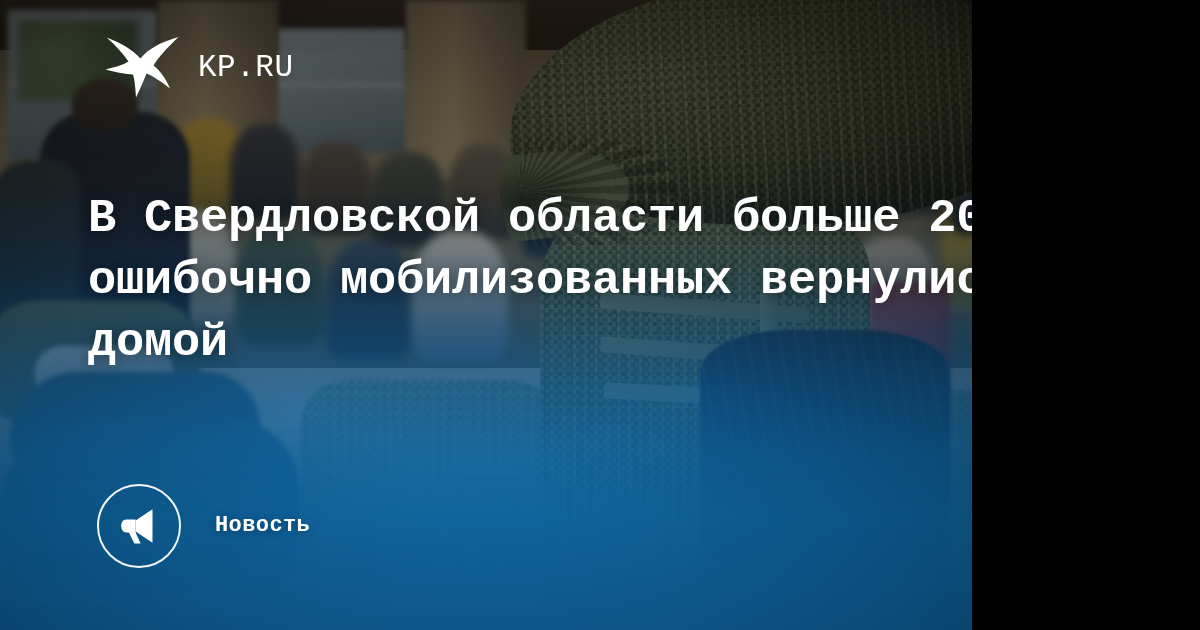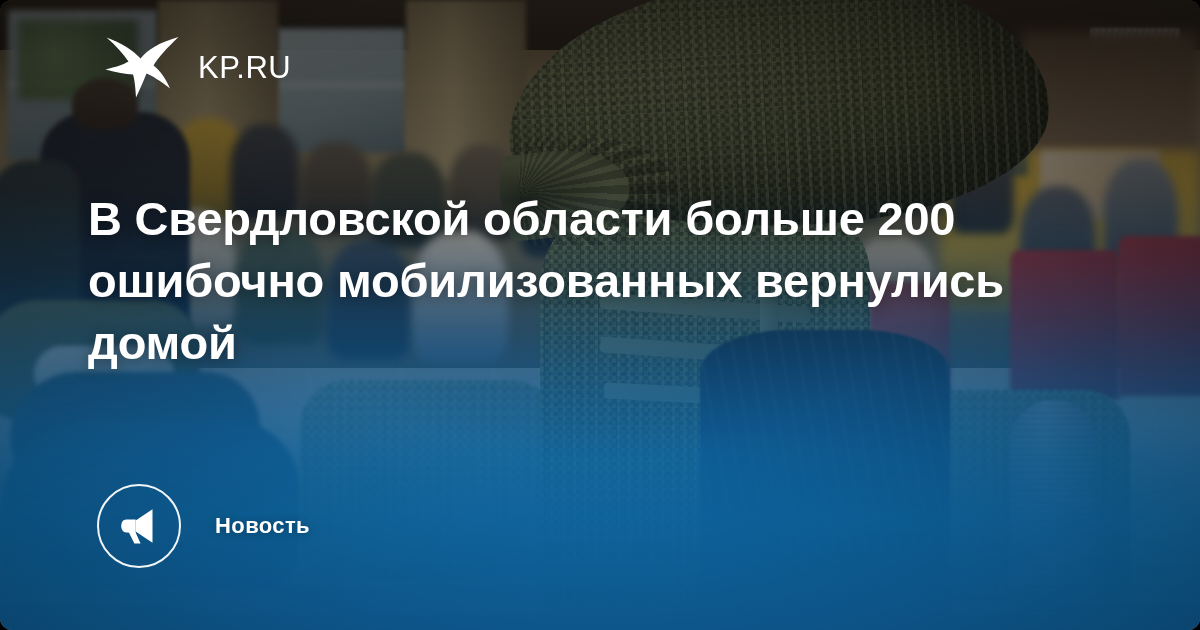--- a/index.html
+++ b/index.html
@@ -3,27 +3,26 @@
 <meta charset="utf-8">
 <title>KP.RU news card</title>
 <style>
   html, body {
     margin: 0;
     padding: 0;
     background: #000;
   }
   .card {
     position: relative;
-    width: 1200px;
+    width: 972px;
     height: 630px;
     overflow: hidden;
-    font-family: Liberation Sans, sans-serif;
+    font-family: Liberation Mono, monospace;
     background: #1a1610;
     user-select: none;
-    border-radius: 12px;
   }
 
   
   .photo {
     position: absolute;
     inset: 0;
     overflow: hidden;
   }
 
   

